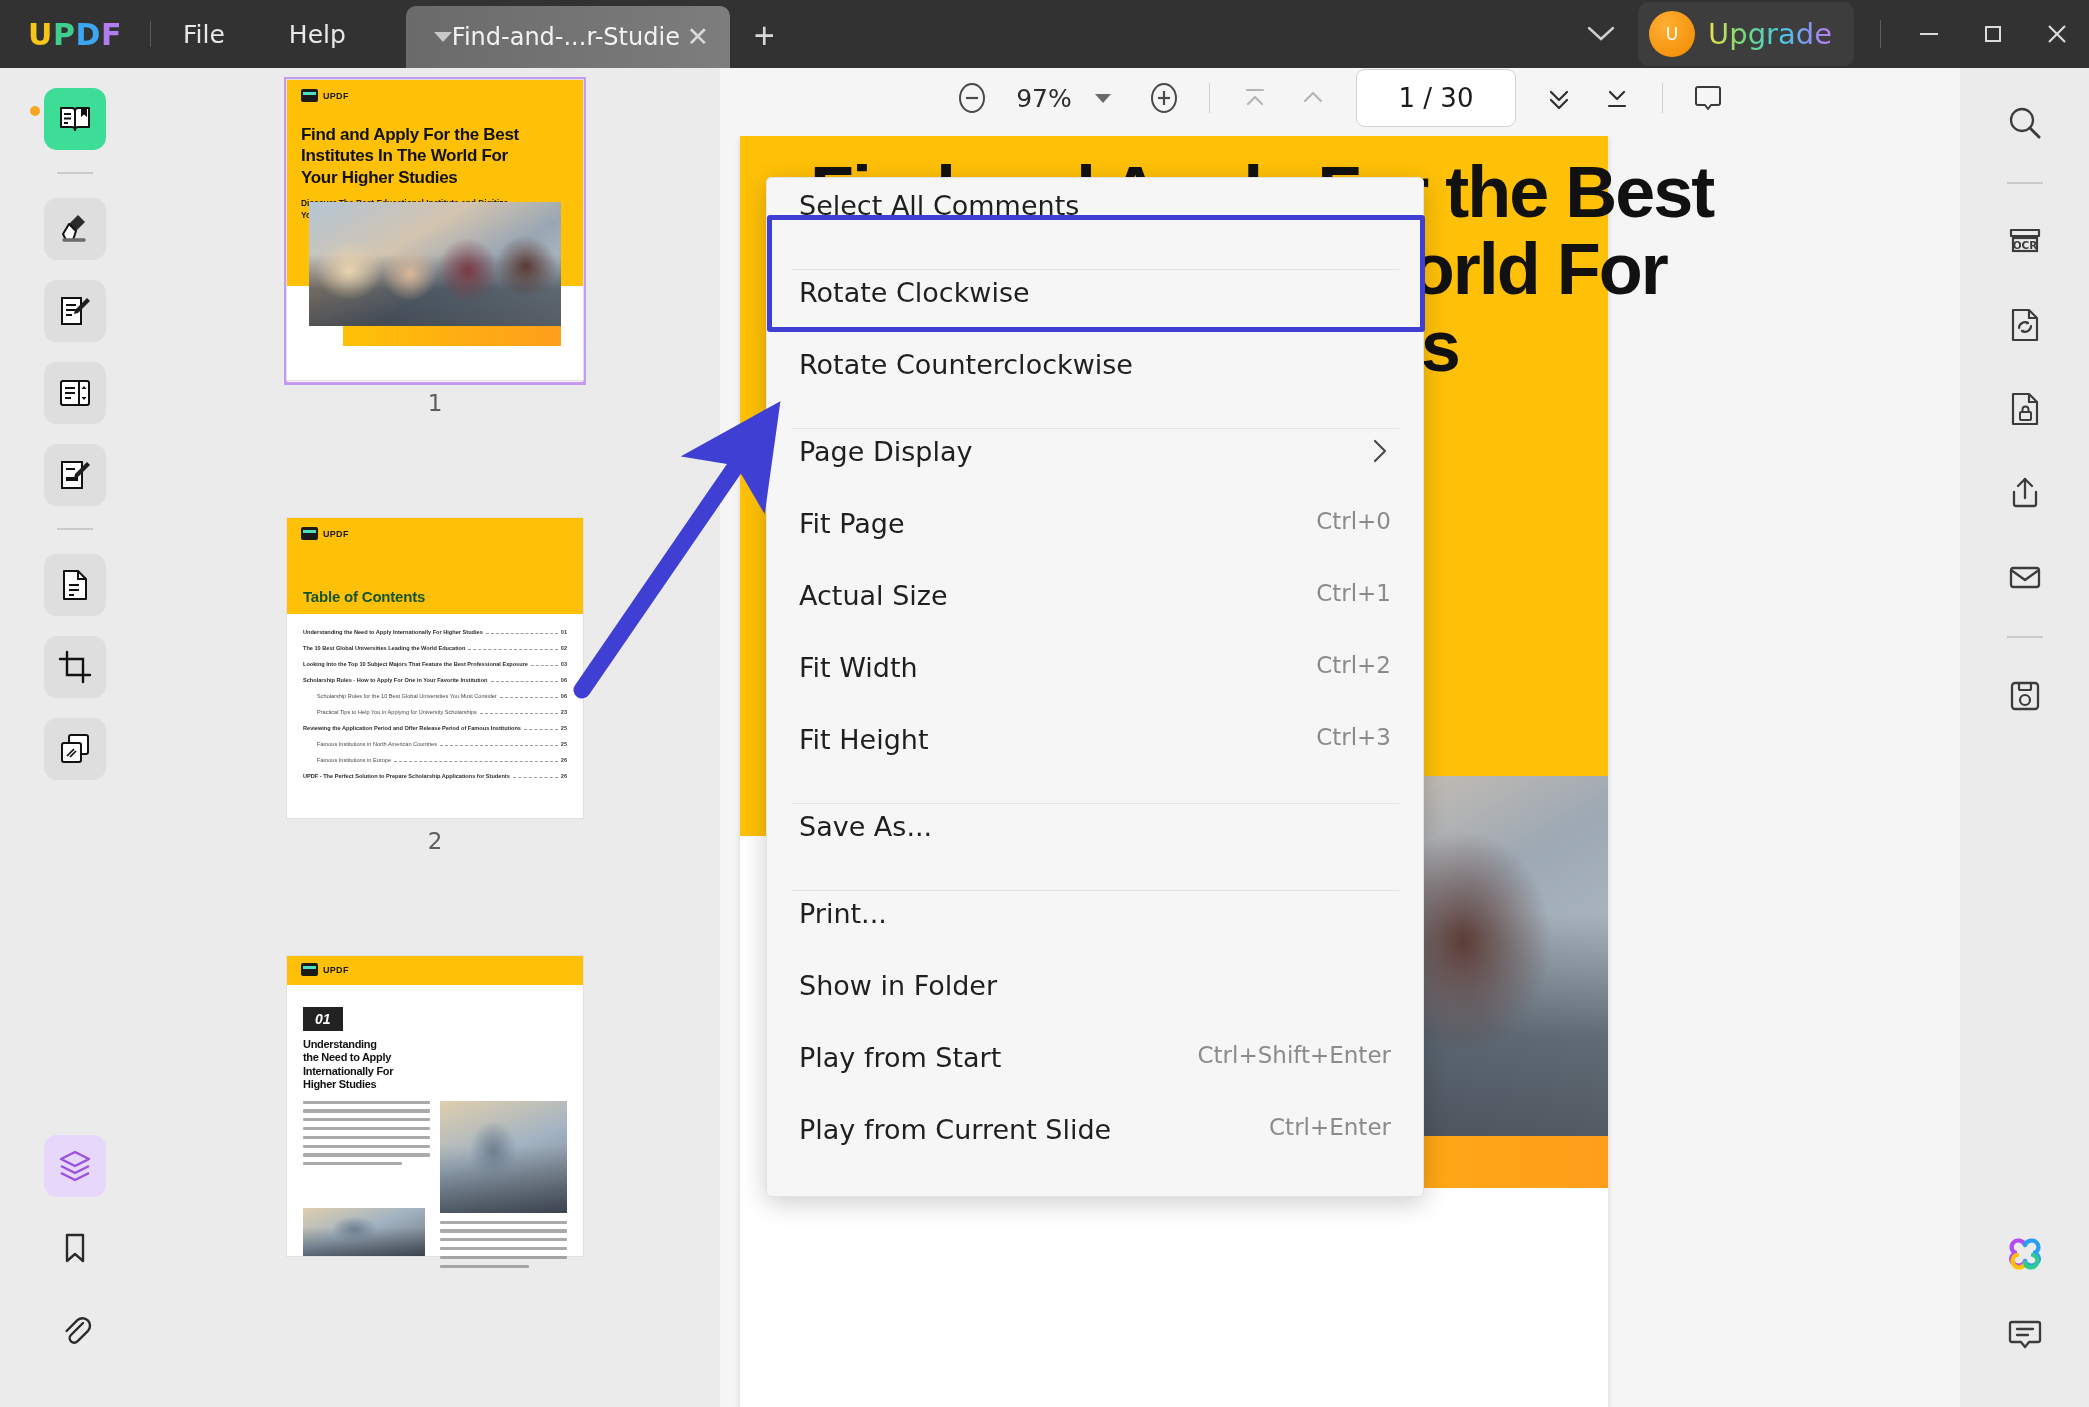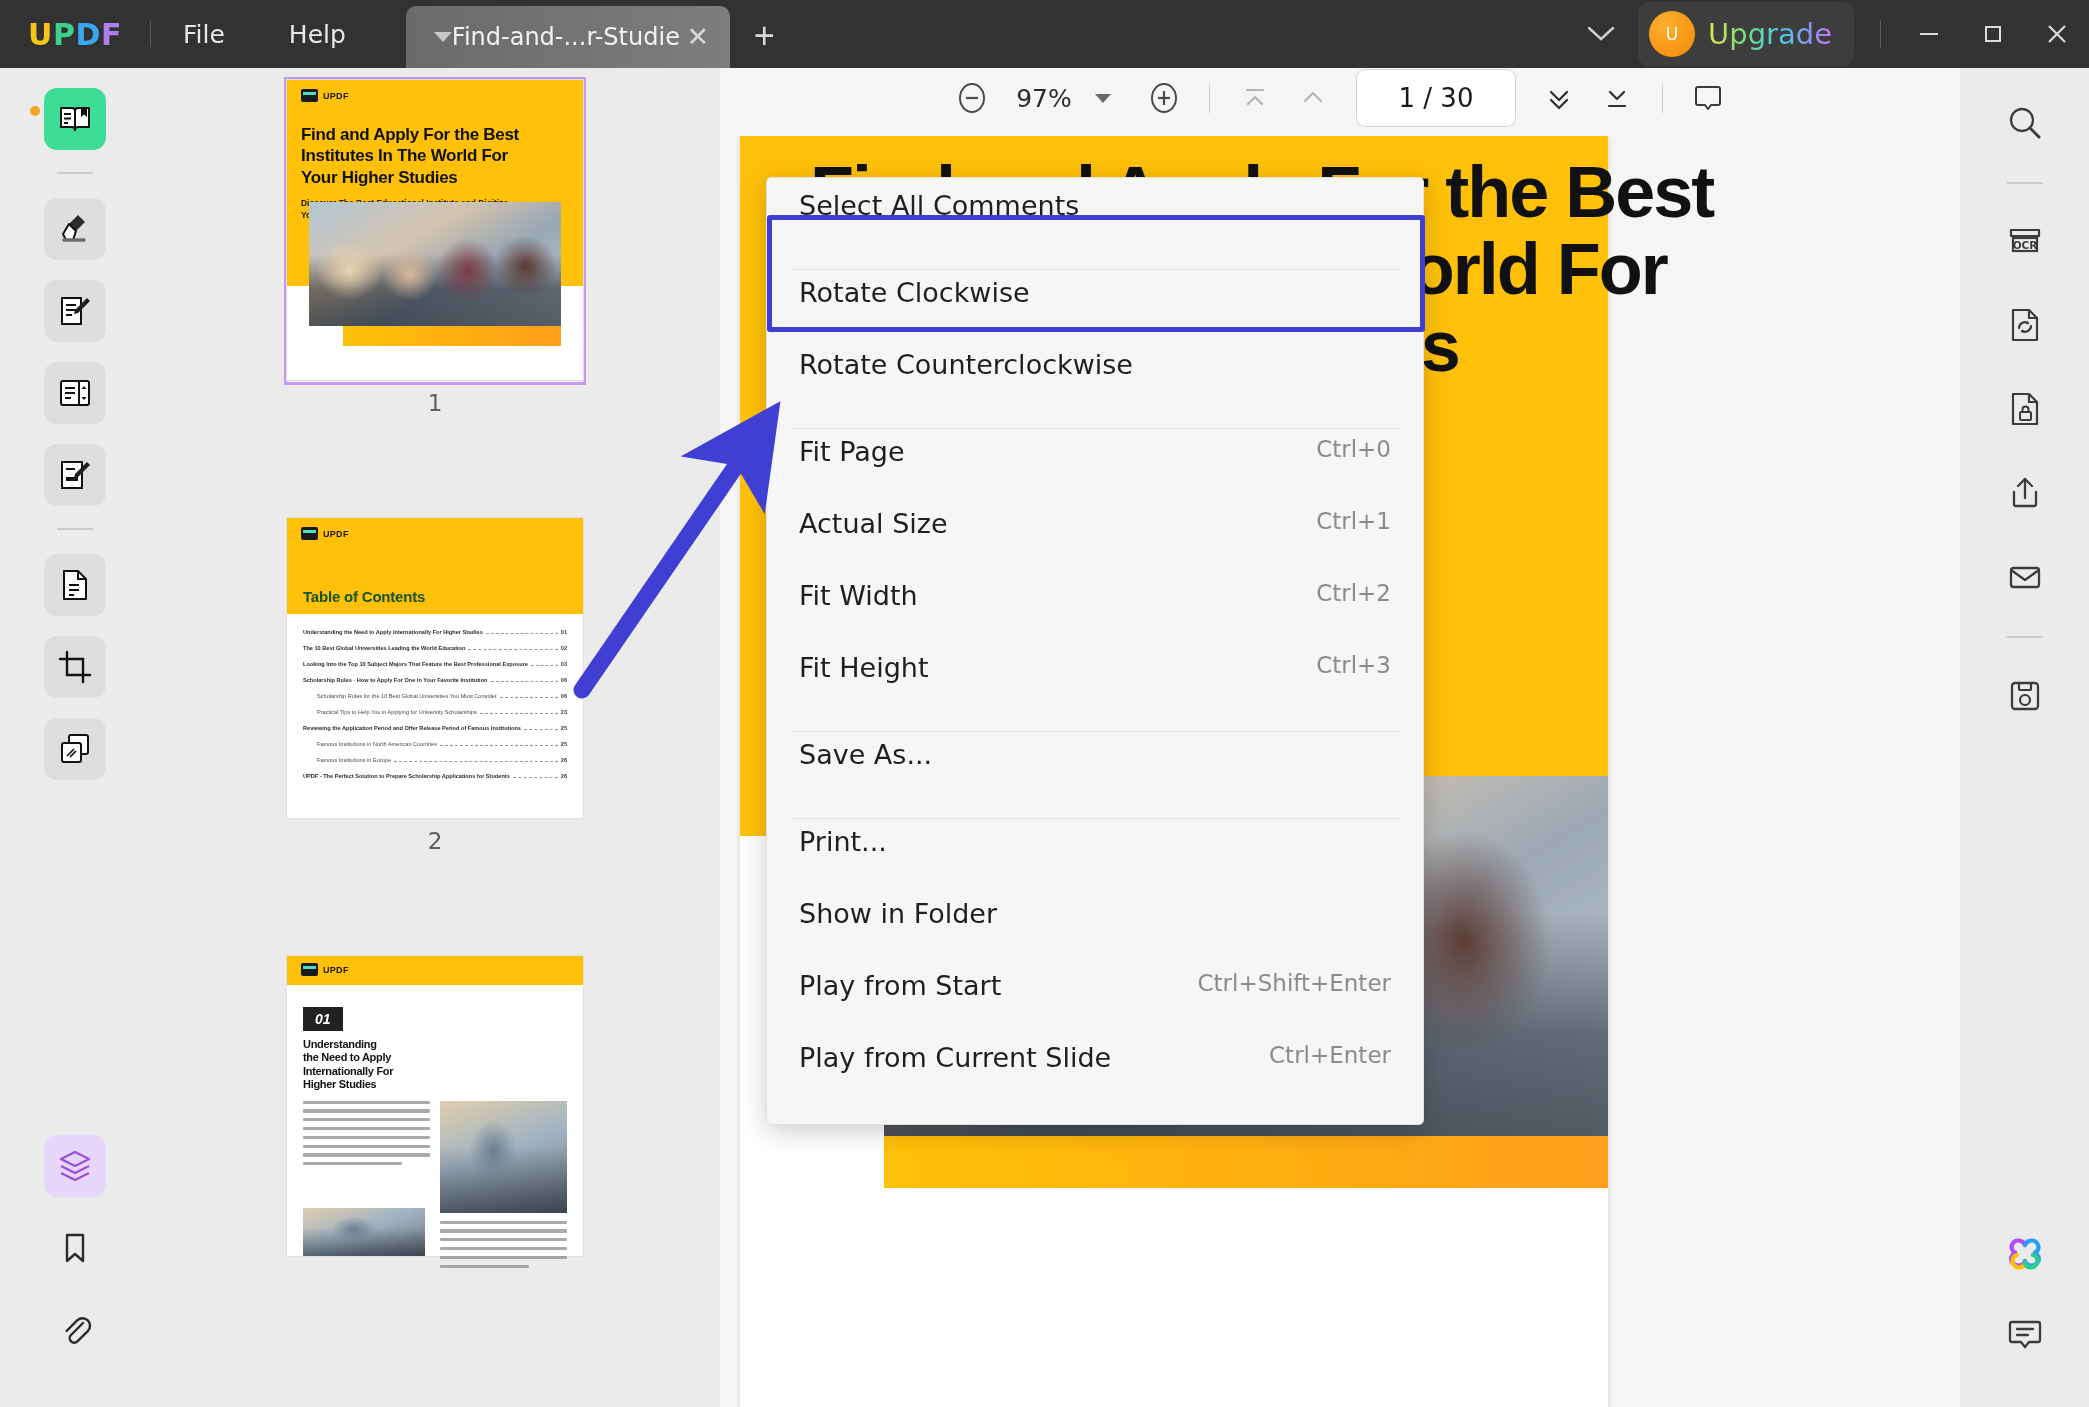--- a/index.html
+++ b/index.html
@@ -652,20 +652,28 @@
 
   <div class="mi">
     <span class="mi-label">Rotate Clockwise</span>
   </div>
   <div class="mi">
     <span class="mi-label">Rotate Counterclockwise</span>
   </div>
   <div class="mi-sep"></div>
 
   <div class="mi">
+    <span class="mi-label">Page Display</span>
+    <span class="mi-chev">
+      <svg width="22" height="30" viewBox="0 0 22 30">
+          <path d="M6 5l10 10L6 25" fill="none" stroke="#4a4a4a" stroke-width="2.2" stroke-linecap="round" stroke-linejoin="round"></path>
+        </svg>
+    </span>
+  </div>
+  <div class="mi">
     <span class="mi-label">Fit Page</span>
     <span class="mi-short">Ctrl+0</span>
   </div>
   <div class="mi">
     <span class="mi-label">Actual Size</span>
     <span class="mi-short">Ctrl+1</span>
   </div>
   <div class="mi">
     <span class="mi-label">Fit Width</span>
     <span class="mi-short">Ctrl+2</span>

